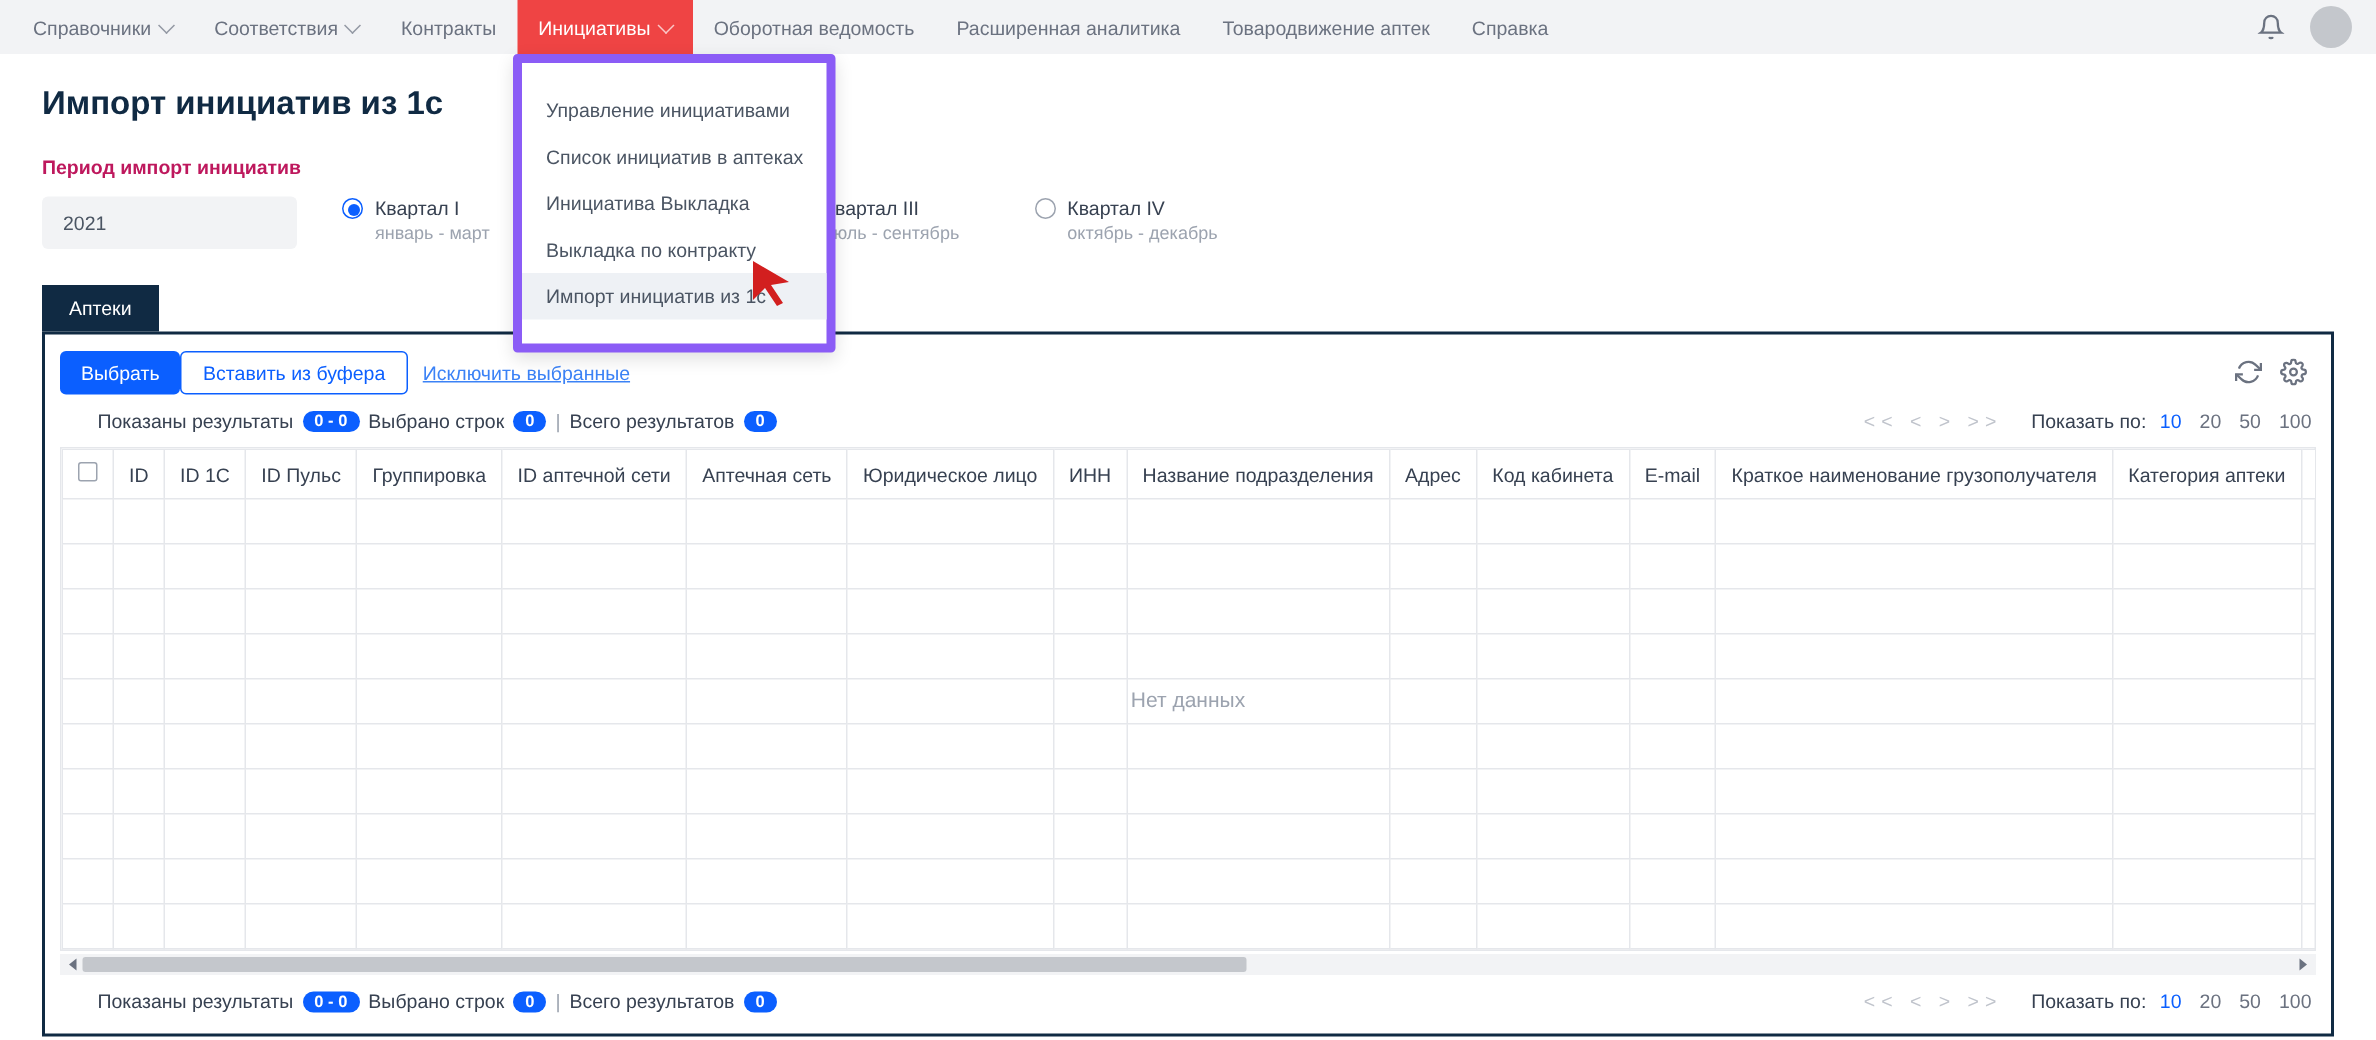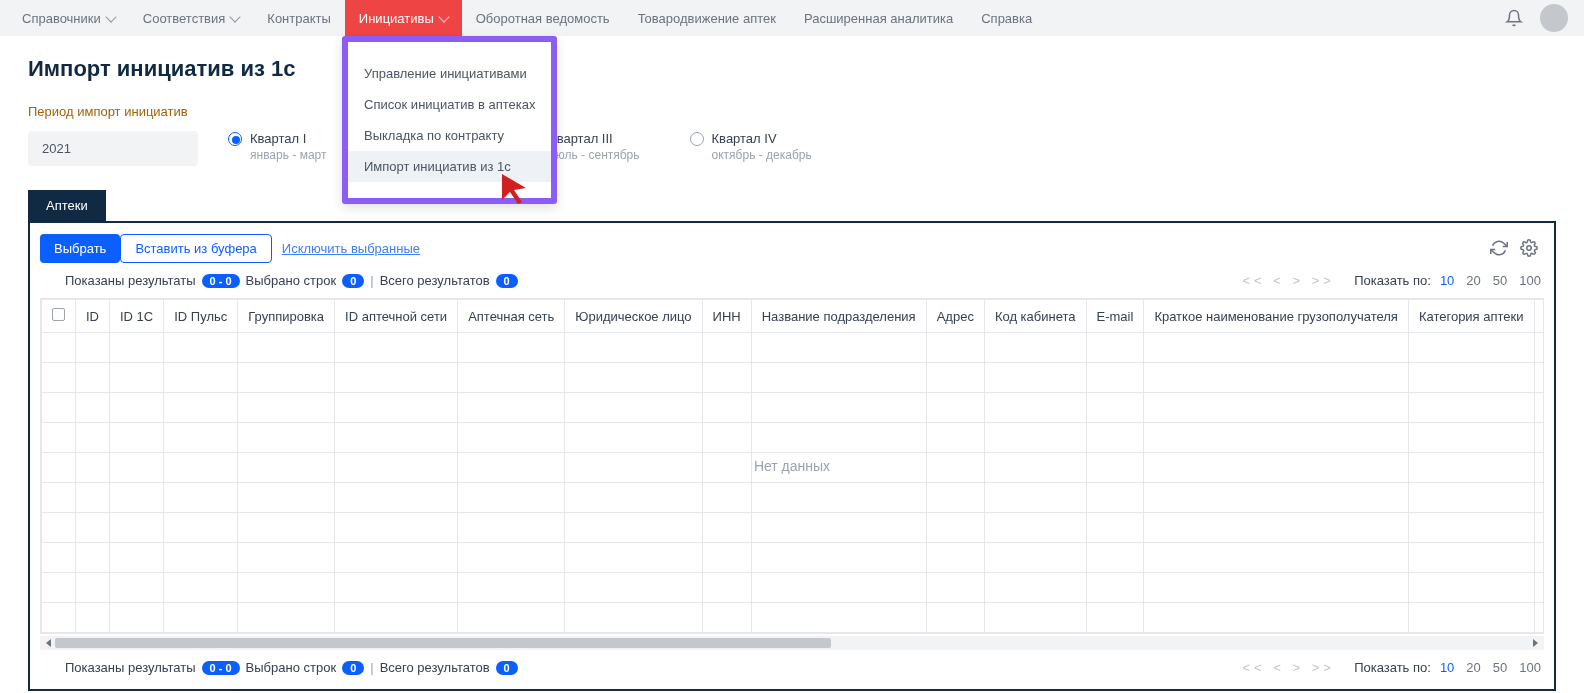--- a/index.html
+++ b/index.html
@@ -10,21 +10,21 @@
 .chevron { width: 8px; height: 8px; border-right: 1.5px solid currentColor; border-bottom: 1.5px solid currentColor; transform: rotate(45deg); margin-top: -3px; opacity: 0.7; }
 .topbar-spacer { flex: 1; }
 .topbar-icon { width: 36px; height: 36px; display: flex; align-items: center; justify-content: center; color: #6b7280; cursor: pointer; }
 .avatar { width: 28px; height: 28px; border-radius: 50%; background: #c4c7cc; margin: 0 8px; }
 .dropdown { position: absolute; top: 36px; left: 342px; background: #fff; border: 6px solid #8b5cf6; border-radius: 3px; box-shadow: 0 4px 12px rgba(0,0,0,0.12); z-index: 100; min-width: 180px; padding: 16px 0; }
 .dropdown-item { padding: 8px 16px; color: #4b5563; cursor: pointer; white-space: nowrap; }
 .dropdown-item.hovered { background: #eef1f5; }
 .cursor-arrow { position: absolute; top: 172px; left: 500px; z-index: 101; color: #d21f1f; }
 .page { padding: 20px 28px; }
 .page-title { font-size: 22px; font-weight: 700; color: #102a43; margin-bottom: 22px; }
-.filter-label { font-size: 13px; color: #a16207; margin-bottom: 12px; }
+.filter-label { font-size: 13px; color: #be185d; margin-bottom: 12px; font-weight: bold; }
 .filter-row { display: flex; align-items: flex-start; gap: 30px; }
 .year-box { background: #f2f3f5; border-radius: 4px; padding: 10px 14px; width: 170px; color: #4b5563; cursor: pointer; display:flex; justify-content:space-between; align-items:center;}
 .radio-group { display: flex; gap: 50px; }
 .radio-opt { display: flex; flex-direction: column; gap: 2px; }
 .radio-head { display: flex; align-items: center; gap: 8px; color: #374151; }
 .radio-sub { font-size: 12px; color: #9ca3af; margin-left: 22px; }
 .radio-circle { width: 14px; height: 14px; border: 1.5px solid #9ca3af; border-radius: 50%; display: inline-block; position: relative; }
 .radio-circle.selected { border-color: #0b5fff; }
 .radio-circle.selected::after { content: ""; position: absolute; top: 3px; left: 3px; width: 8px; height: 8px; background: #0b5fff; border-radius: 50%; }
 .tabs { margin-top: 24px; display: flex; }
@@ -73,39 +73,40 @@
     <span>Контракты</span>
   </div>
   <div class="nav-item active">
     <span>Инициативы</span>
     <span class="chevron"></span>
   </div>
   <div class="nav-item">
     <span>Оборотная ведомость</span>
   </div>
   <div class="nav-item">
+    <span>Расширенная аналитика</span>
+  </div>
+  <div class="nav-item">
     <span>Товародвижение аптек</span>
-  </div>
-  <div class="nav-item">
-    <span>Расширенная аналитика</span>
   </div>
   <div class="nav-item">
     <span>Справка</span>
   </div>
   <div class="topbar-spacer"></div>
   <div class="topbar-icon">
     <svg width="18" height="18" viewBox="0 0 24 24" fill="none" stroke="currentColor" stroke-width="2">
         <path d="M13.73 21a2 2 0 0 1-3.46 0M18 8A6 6 0 0 0 6 8c0 7-3 9-3 9h18s-3-2-3-9"></path>
       </svg>
   </div>
   <div class="avatar"></div>
 
   <div class="dropdown">
     <div class="dropdown-item">Управление инициативами</div>
     <div class="dropdown-item">Список инициатив в аптеках</div>
+    <div class="dropdown-item">Инициатива Выкладка</div>
     <div class="dropdown-item">Выкладка по контракту</div>
     <div class="dropdown-item hovered">Импорт инициатив из 1с</div>
   </div>
 
   <svg class="cursor-arrow" width="32" height="32" viewBox="0 0 32 32">
     <path d="M2 2 L26 16 L14 18 L22 30 L18 32 L10 20 L2 28 Z" fill="#d21f1f"></path>
   </svg>
 </div>
 
 <div class="page">

